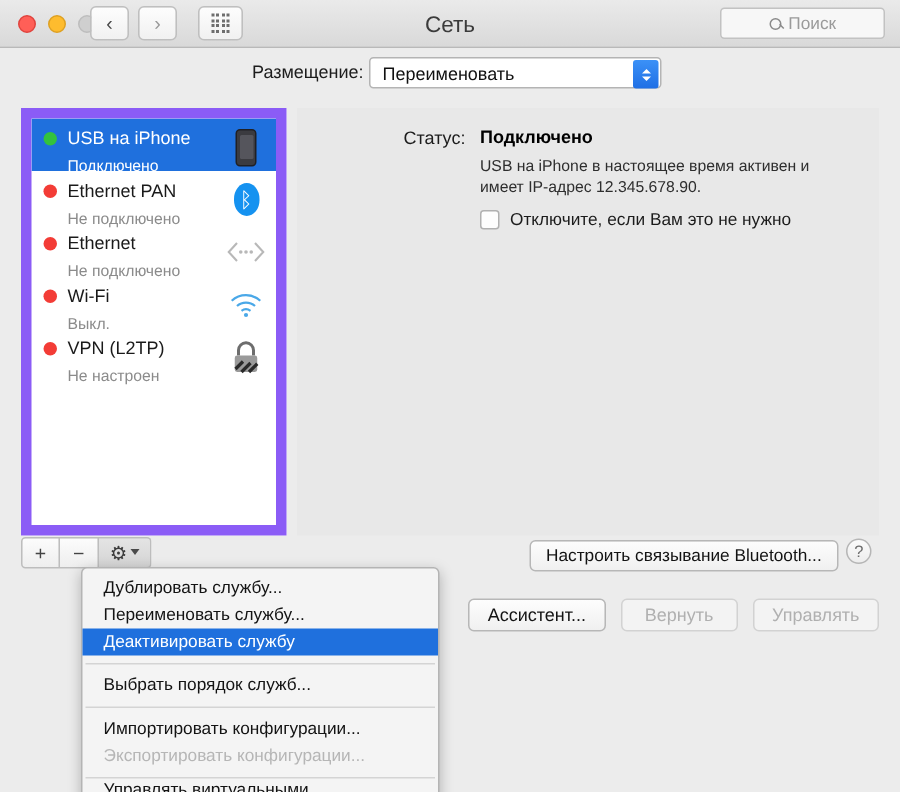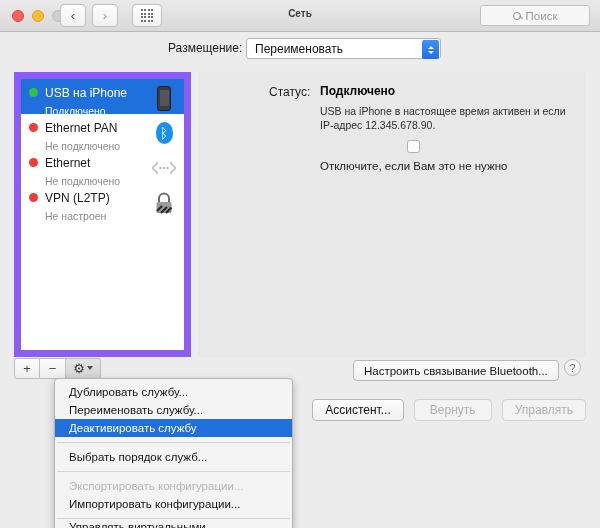--- a/index.html
+++ b/index.html
@@ -45,21 +45,21 @@
     width: 30px; height: 23px; border-radius: 4px;
     background: linear-gradient(to bottom,#fdfdfd,#f1f1f1);
     border: 1px solid #bfbfbf;
     display: flex; align-items: center; justify-content: center;
   }
   .griddots { display: grid; grid-template-columns: repeat(4,2px); gap: 1.5px; }
   .griddots i { width: 2px; height: 2px; background: #6e6e6e; display: block; }
 
   .wintitle {
     position: absolute; left: 0; right: 0; top: 8px;
-    text-align: center; font-size: 10px; color: #3b3b3b; font-weight: bold;
+    text-align: center; font-size: 15px; color: #3b3b3b;
   }
 
   .searchfield {
     position: absolute; right: 10px; top: 5px;
     width: 110px; height: 21px;
     background: #f7f7f7;
     border: 1px solid #c2c2c2;
     border-radius: 3px;
     display: flex; align-items: center; justify-content: center;
     gap: 5px;
@@ -178,21 +178,21 @@
   .status-value {
     position: absolute; left: 122px; top: 12px;
     font-size: 12px; font-weight: bold; color: #000;
   }
   .status-desc {
     position: absolute; left: 122px; top: 32px; width: 250px;
     font-size: 10.5px; color: #2e2e2e; line-height: 14px;
   }
   .cbrow {
     position: absolute; left: 122px; top: 68px;
-    display: flex; align-items: center; gap: 7px; flex-direction: column;
+    display: flex; align-items: flex-end; gap: 7px;
   }
   .cbox {
     width: 13px; height: 13px; background: #fdfdfd;
     border: 1px solid #b0b0b0; border-radius: 2.5px;
   }
   .cbrow span { font-size: 11.5px; color: #1c1c1c; }
 
   .btbtn {
     position: absolute; left: 155px; top: 288px;
     height: 21px; padding: 0 10px;
@@ -334,20 +334,35 @@
         <svg width="26" height="16" viewBox="0 0 26 16">
           <path d="M7 2 L1.5 8 L7 14" fill="none" stroke="#b8b8b8" stroke-width="1.4"></path>
           <path d="M19 2 L24.5 8 L19 14" fill="none" stroke="#b8b8b8" stroke-width="1.4"></path>
           <circle cx="9.5" cy="8" r="1.2" fill="#b8b8b8"></circle>
           <circle cx="13" cy="8" r="1.2" fill="#b8b8b8"></circle>
           <circle cx="16.5" cy="8" r="1.2" fill="#b8b8b8"></circle>
         </svg>
       </span>
     </div>
 
+    <div class="svc">
+      <span class="led red"></span>
+      <span class="txt">
+        <span class="name">Wi-Fi</span><br>
+        <span class="sub">Выкл.</span>
+      </span>
+      <span class="ic">
+        <svg width="24" height="18" viewBox="0 0 24 18">
+          <path d="M2.5 6.5 A14 14 0 0 1 21.5 6.5" fill="none" stroke="#4aa8e8" stroke-width="1.5"></path>
+          <path d="M6 10 A9 9 0 0 1 18 10" fill="none" stroke="#4aa8e8" stroke-width="1.5"></path>
+          <path d="M9 13.2 A5 5 0 0 1 15 13.2" fill="none" stroke="#4aa8e8" stroke-width="1.5"></path>
+          <circle cx="12" cy="16" r="1.4" fill="#4aa8e8"></circle>
+        </svg>
+      </span>
+    </div>
 
     <div class="svc">
       <span class="led red"></span>
       <span class="txt">
         <span class="name">VPN (L2TP)</span><br>
         <span class="sub">Не настроен</span>
       </span>
       <span class="ic">
         <svg width="22" height="24" viewBox="0 0 22 24">
           <path d="M6 11 V7.5 A5 5 0 0 1 16 7.5 V11" fill="none" stroke="#6d6d6d" stroke-width="2"></path>
@@ -368,21 +383,21 @@
     </div>
     <div class="sbbtn gear">
       <span class="gear-glyph">⚙</span>
       <span class="chev"></span>
     </div>
   </div>
 
   <div class="detail">
     <div class="status-label">Статус:</div>
     <div class="status-value">Подключено</div>
-    <div class="status-desc">USB на iPhone в настоящее время активен и если IP-адрес 12.345.678.90.</div>
+    <div class="status-desc">USB на iPhone в настоящее время активен и имеет IP-адрес 12.345.678.90.</div>
     <div class="cbrow">
       <span class="cbox"></span>
       <span>Отключите, если Вам это не нужно</span>
     </div>
     <div class="btbtn">
       <span>Настроить связывание Bluetooth...</span>
     </div>
     <div class="helpbtn">
       <span>?</span>
     </div>
@@ -408,25 +423,25 @@
       <span>Переименовать службу...</span>
     </div>
     <div class="mi selected">
       <span>Деактивировать службу</span>
     </div>
     <div class="msep"></div>
     <div class="mi">
       <span>Выбрать порядок служб...</span>
     </div>
     <div class="msep"></div>
+    <div class="mi">
+      <span>Импортировать конфигурации...</span>
+    </div>
     <div class="mi disabled">
       <span>Экспортировать конфигурации...</span>
-    </div>
-    <div class="mi">
-      <span>Импортировать конфигурации...</span>
     </div>
     <div class="msep"></div>
     <div class="mi">
       <span>Управлять виртуальными интерфейсами...</span>
     </div>
   </div>
 
 </div>
 
 </body></html>

